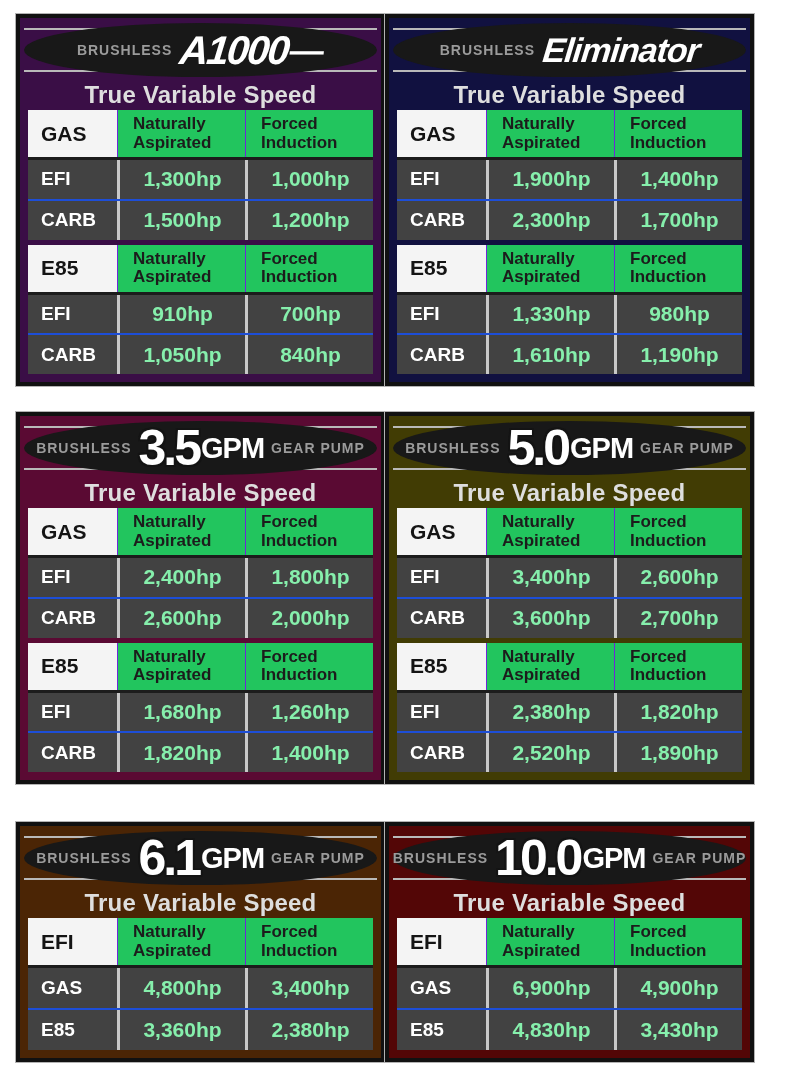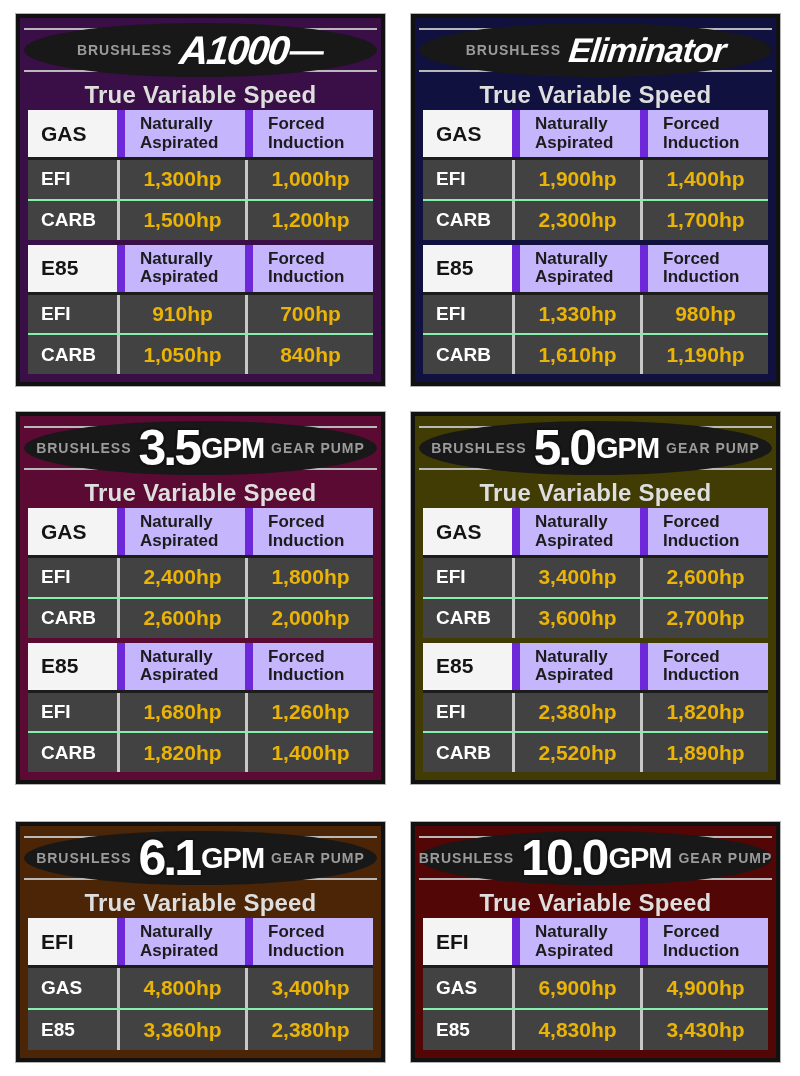--- a/index.html
+++ b/index.html
@@ -3,21 +3,21 @@
 <meta charset="utf-8">
 <style>
   * { box-sizing: border-box; margin: 0; padding: 0; }
   html, body { background: #ffffff; }
   body {
     width: 800px; height: 1076px;
     font-family: "Liberation Sans", sans-serif;
     overflow: hidden;
   }
   .page { padding: 14px 15px 14px 16px; }
-  .row-band { display: flex; gap: 26px; }
+  .row-band { display: flex; }
   .row-band + .row-band { margin-top: 26px; }
   .row-band:nth-child(3) { margin-top: 38px; }
 
   .card {
     width: 369px;
     border: 4px solid #111111;
     box-shadow: 0 0 0 1px #b3b3b3;
     display: flex; flex-direction: column;
     padding: 2px 8px 8px 8px;
   }
@@ -72,34 +72,34 @@
   .tblwrap { flex: 1; display: flex; flex-direction: column; gap: 5px; }
   .sec { flex: 1; display: flex; flex-direction: column; }
   .trow { display: flex; flex: 1; }
   .trow.head { flex: 0 0 47px; }
   .corner {
     flex: 0 0 89px; background: #f4f4f4; color: #141414;
     font-weight: bold; font-size: 21px;
     display: flex; align-items: center; padding-left: 13px;
   }
   .colhead {
-    flex: 1; background: #c4b5fd; color: #1c1c1c;
+    flex: 1; background: #22c55e; color: #1c1c1c;
     font-weight: bold; font-size: 17px; line-height: 1.06;
     display: flex; flex-direction: column; justify-content: center;
-    padding-left: 15px; border-left: 8px solid #6d28d9;
-  }
-  .trow.data { border-top: 2px solid #86efac; }
+    padding-left: 15px; border-left: 1px solid #6d28d9;
+  }
+  .trow.data { border-top: 2px solid #1d4ed8; }
   .trow.head + .trow.data { border-top: 3px solid #1c1c1c; }
   .rlabel {
     flex: 0 0 89px; background: #424242; color: #ffffff;
     font-weight: bold; font-size: 19px;
     display: flex; align-items: center; padding-left: 13px;
   }
   .val {
-    flex: 1; background: #424242; color: #eab308;
+    flex: 1; background: #424242; color: #86efac;
     font-weight: bold; font-size: 21px;
     display: flex; align-items: center; justify-content: center;
     border-left: 3px solid #c8c8c8;
   }
 </style>
 </head>
 <body>
 
 <div class="page" data-name="spec-sheet-page">
   <div class="row-band" data-name="card-row-1">

